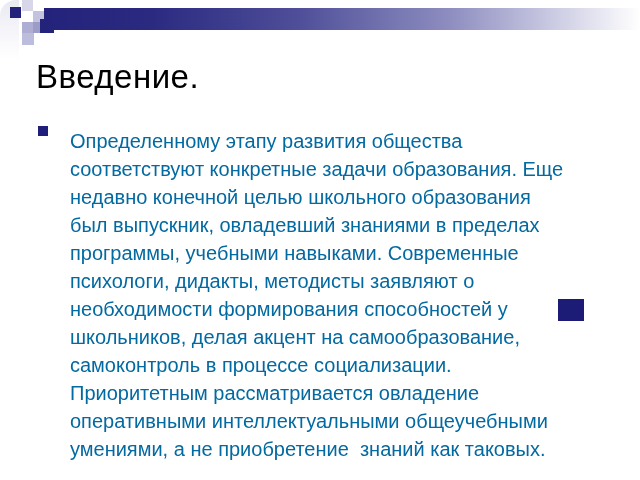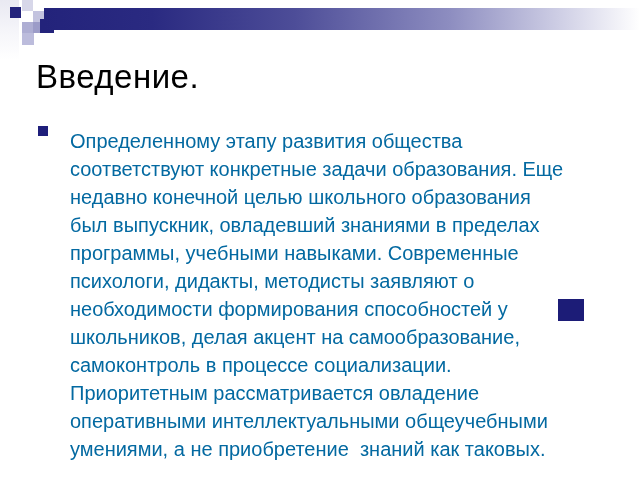--- a/index.html
+++ b/index.html
@@ -7,20 +7,21 @@
     padding: 0;
     background: #ffffff;
   }
   .slide {
     position: relative;
     width: 640px;
     height: 480px;
     background: #ffffff;
     overflow: hidden;
     font-family: "Liberation Sans", sans-serif;
+    border-radius: 16px;
   }
 
   
   .left-strip {
     position: absolute;
     left: 0; top: 0;
     width: 19px; height: 60px;
     background: linear-gradient(180deg, #e9e9f2 0%, #f6f6fa 55%, #ffffff 100%);
   }
   .sq { position: absolute; }

